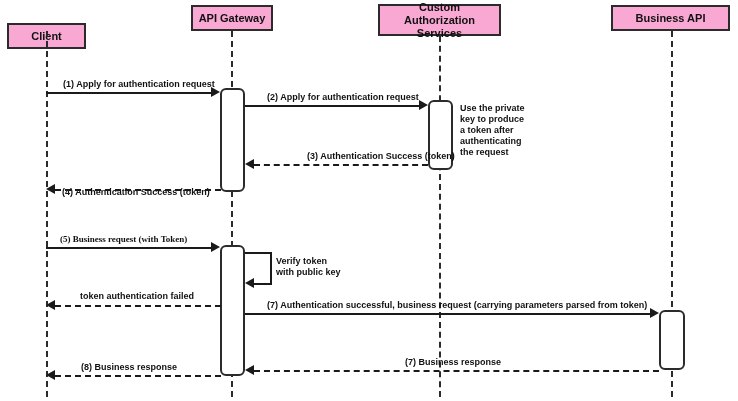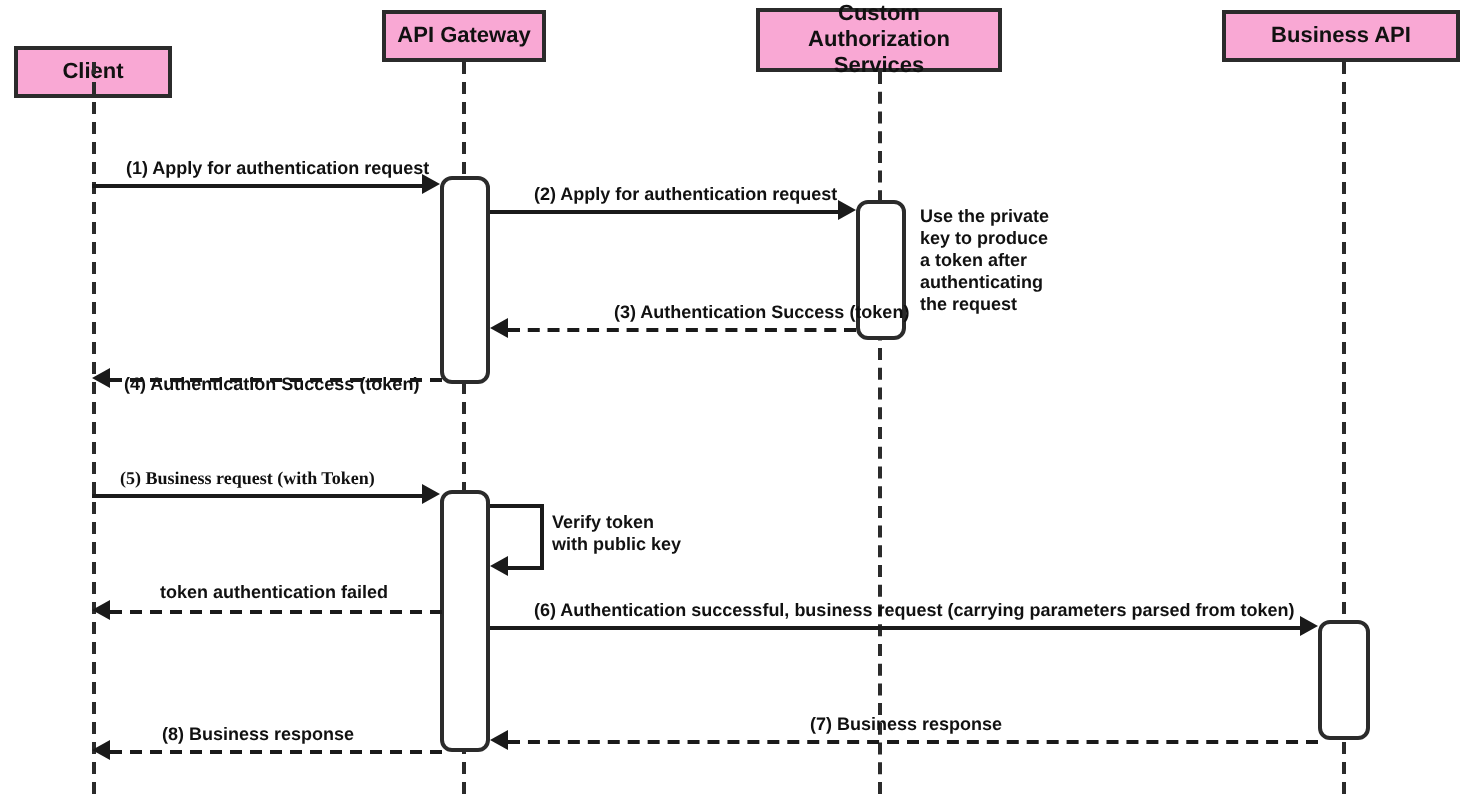--- a/index.html
+++ b/index.html
@@ -147,21 +147,21 @@
   <div class="self-seg" style="left:245px; top:252px; width:27px; height:0; border-width:2px 0 0 0;"></div>
   <div class="self-seg" style="left:270px; top:252px; width:0; height:31px; border-width:0 0 0 2px;"></div>
   <div class="self-seg" style="left:254px; top:283px; width:18px; height:0; border-width:2px 0 0 0;"></div>
   <div class="arrow-left" style="left:245px; top:278px;"></div>
   <div class="note-text" style="left:276px; top:256px; width:65px;">Verify token with public key</div>
 
   <div class="msg-label" style="left:80px; top:291px;">token authentication failed</div>
   <div class="msg-line dashed" style="left:55px; top:305px; width:166px;"></div>
   <div class="arrow-left" style="left:46px; top:300px;"></div>
 
-  <div class="msg-label" style="left:267px; top:300px;">(6) Authentication successful, business request (carrying parameters parsed from token)</div>
+  <div class="msg-label" style="left:267px; top:300px;">(7) Authentication successful, business request (carrying parameters parsed from token)</div>
   <div class="msg-line" style="left:245px; top:313px; width:405px;"></div>
   <div class="arrow-right" style="left:650px; top:308px;"></div>
 
   <div class="msg-label" style="left:405px; top:357px;">(7) Business response</div>
   <div class="msg-line dashed" style="left:254px; top:370px; width:405px;"></div>
   <div class="arrow-left" style="left:245px; top:365px;"></div>
 
   <div class="msg-label" style="left:81px; top:362px;">(8) Business response</div>
   <div class="msg-line dashed" style="left:55px; top:375px; width:166px;"></div>
   <div class="arrow-left" style="left:46px; top:370px;"></div>

